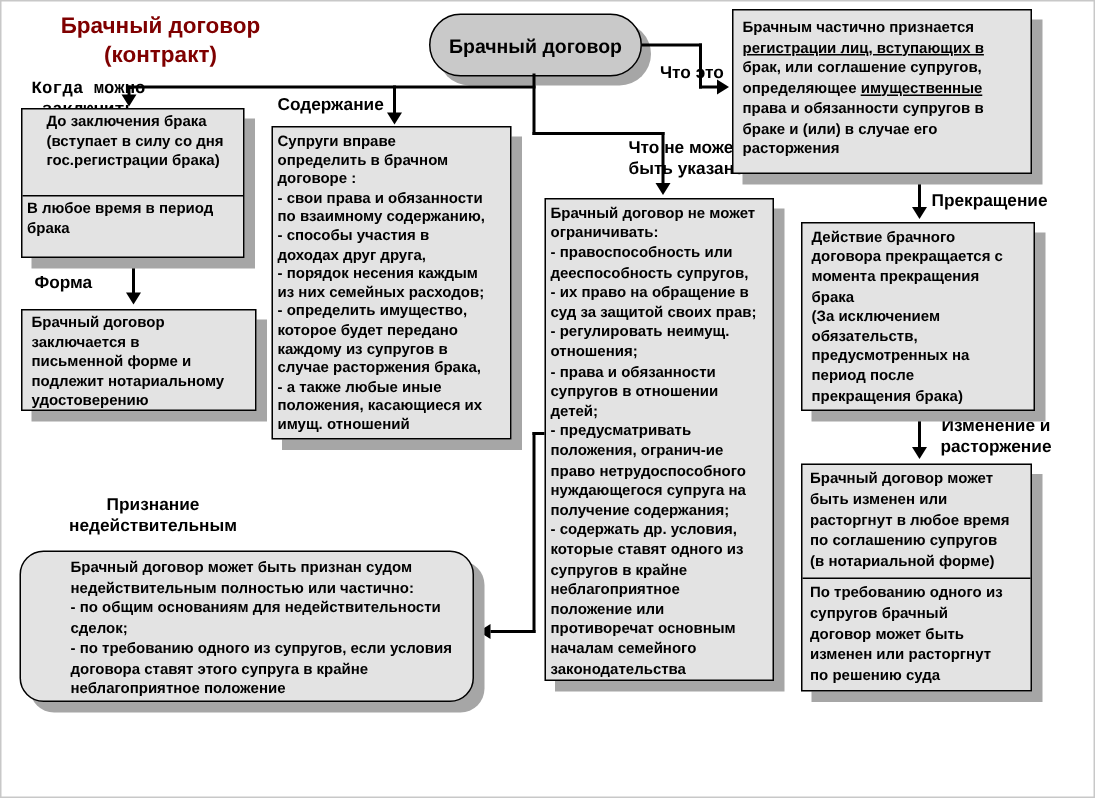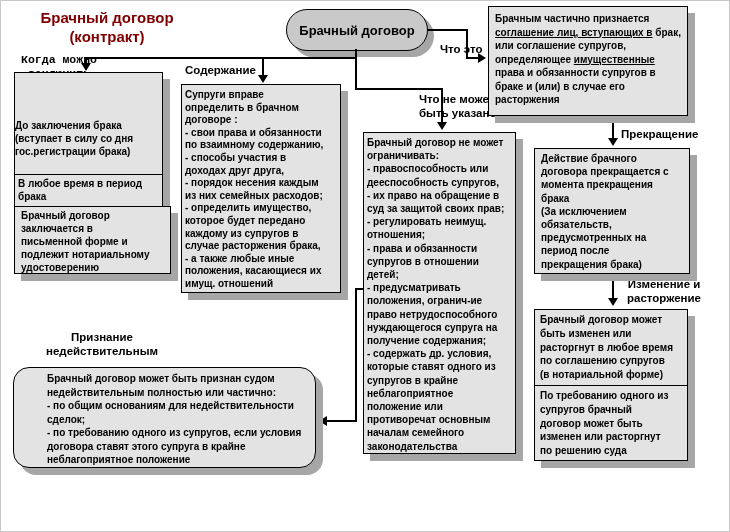--- a/index.html
+++ b/index.html
@@ -100,21 +100,21 @@
   <div class="lbl center" style="left:22px;top:330px;width:158px;">Признание
 недействительным</div>
   <div class="lbl" style="left:377px;top:92px;margin-left:41px;">Что не может
 быть указано</div>
   <div class="lbl" style="left:439px;top:42px;">Что это</div>
   <div class="lbl" style="left:620px;top:127px;">Прекращение</div>
   <div class="lbl center" style="left:612px;top:277px;width:102px;">Изменение и
 расторжение</div>
 
   <div class="box" style="left:13px;top:71px;width:149px;">
-    <div class="box-text" style="height:57px;padding-left:0;margin-top:44px;">До заключения брака
+    <div class="box-text" style="height:57px;padding-left:16px;">До заключения брака
 (вступает в силу со дня
 гос.регистрации брака)</div>
     <div class="box-text cell-divider" style="height:41px;">В любое время в период
 брака</div>
   </div>
 
   <div class="box" style="left:13px;top:205px;width:157px;height:68px;">
     <div class="box-text" style="padding-left:6px;">Брачный договор
 заключается в
 письменной форме и
@@ -173,21 +173,21 @@
 супругов в крайне
 неблагоприятное
 положение или
 противоречат основным
 началам семейного
 законодательства</div>
   </div>
 
   <div class="box" style="left:487px;top:5px;width:200px;height:110px;">
     <div class="def-text">
-      <span>Брачным частично признается </span><span class="u">соглашение лиц, вступающих в</span><span> брак,  или соглашение супругов, определяющее </span><span class="u">имущественные</span><span> права и обязанности супругов в браке и (или) в случае его расторжения</span>
+      <span>Брачным частично признается </span><span class="u">регистрации лиц, вступающих в</span><span> брак,  или соглашение супругов, определяющее </span><span class="u">имущественные</span><span> права и обязанности супругов в браке и (или) в случае его расторжения</span>
     </div>
   </div>
 
   <div class="box" style="left:533px;top:147px;width:156px;height:126px;">
     <div class="box-text lh132" style="padding:3px 6px;border-radius:14px;">Действие брачного
 договора прекращается с
 момента прекращения
 брака
 (За исключением
 обязательств,

